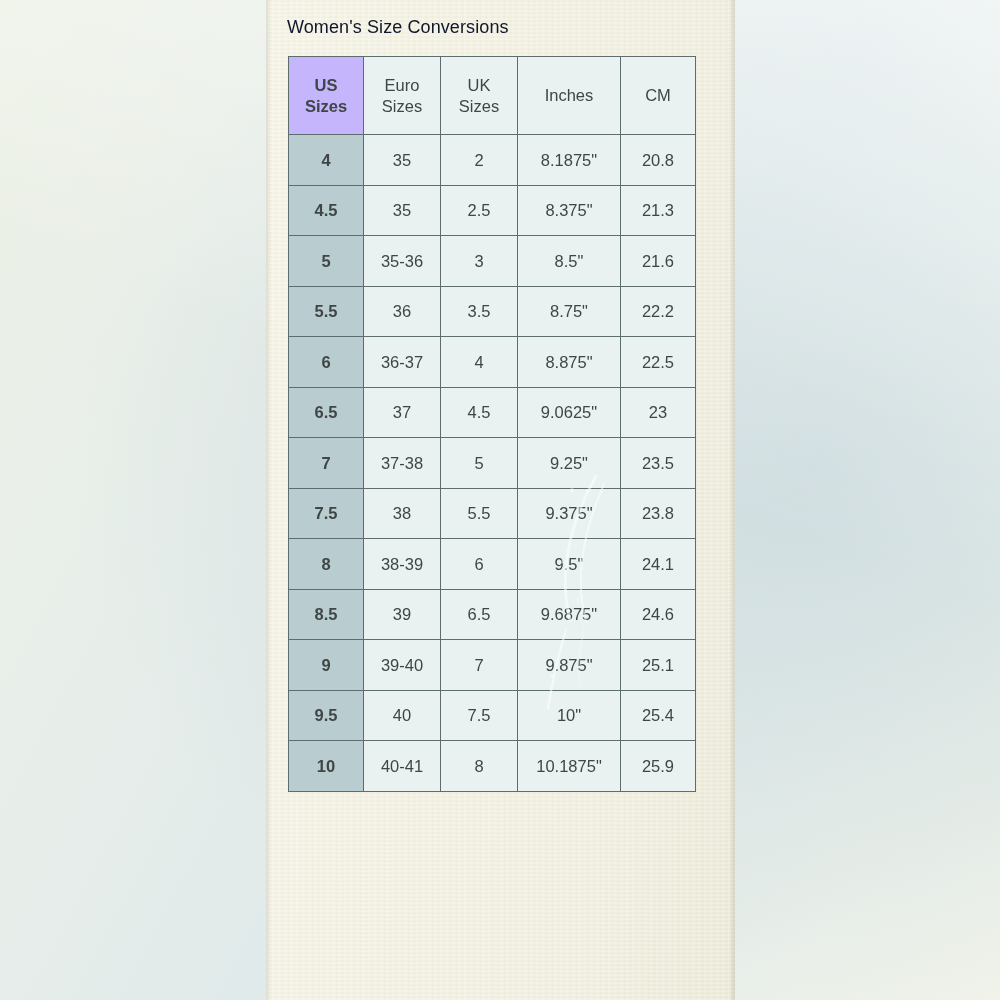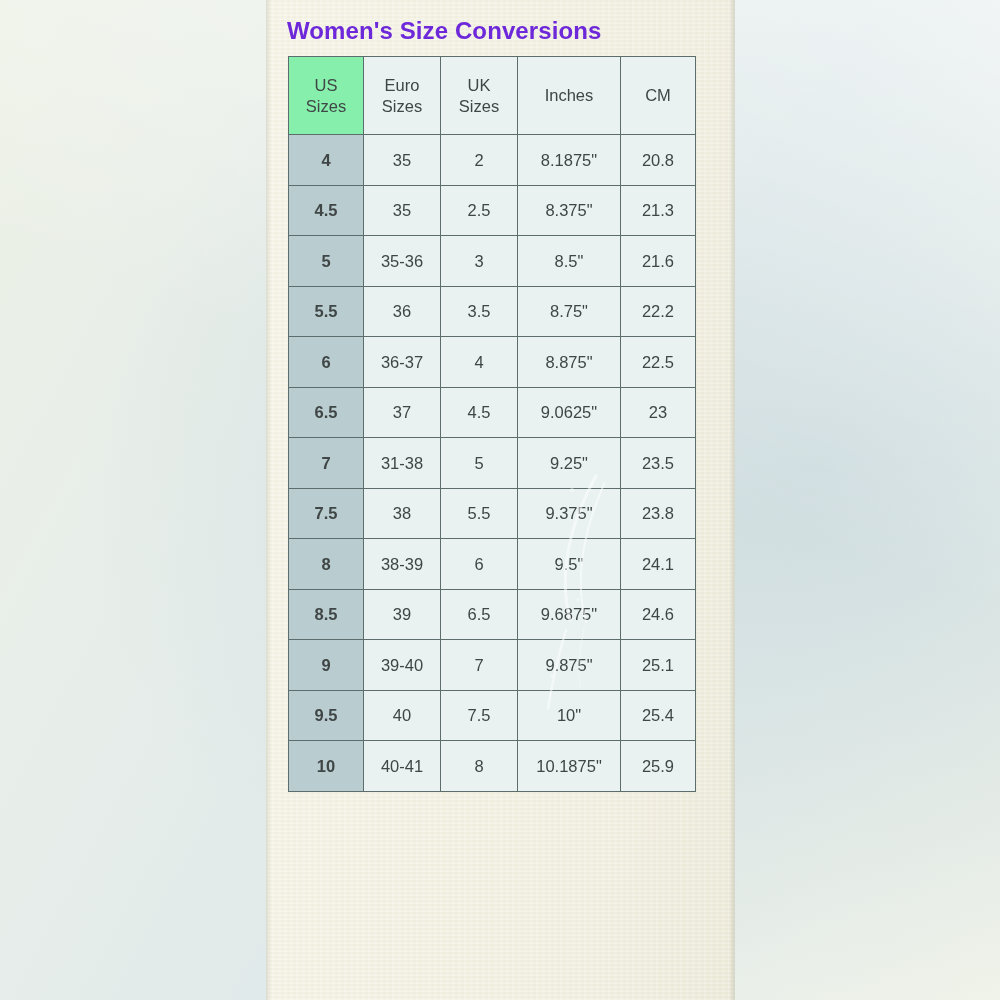--- a/index.html
+++ b/index.html
@@ -64,23 +64,23 @@
     right: 0; top: 0; bottom: 0;
     width: 6px;
     background: linear-gradient(270deg, rgba(196,198,184,0.6), rgba(196,198,184,0));
   }
 
   
   .title {
     position: absolute;
     left: 287px;
     top: 17px;
-    font-size: 24px;
-    font-weight: bold;
-    color: #6d28d9;
+    font-size: 18px;
+    font-weight: normal;
+    color: #0f172a;
     letter-spacing: 0.1px;
     white-space: nowrap;
   }
 
   
   .table-wrap {
     position: absolute;
     left: 288px;
     top: 56px;
     width: 407px;
@@ -112,22 +112,22 @@
   col.c-uk    { width: 77px; }
   col.c-in    { width: 103px; }
   col.c-cm    { width: 75px; }
 
   
   table.size-table .us-cell {
     background: #b9ccd0;
     font-weight: bold;
   }
   table.size-table thead th.us-cell {
-    background: #86efac;
-    font-weight: normal;
+    background: #c4b5fd;
+    font-weight: bold;
   }
   .hdr-two-line span { display: block; }
 
   
   .watermark {
     position: absolute;
     left: 500px;
     top: 470px;
     width: 190px;
     height: 250px;
@@ -217,21 +217,21 @@
           </tr>
           <tr>
             <td class="us-cell">6.5</td>
             <td>37</td>
             <td>4.5</td>
             <td>9.0625"</td>
             <td>23</td>
           </tr>
           <tr>
             <td class="us-cell">7</td>
-            <td>31-38</td>
+            <td>37-38</td>
             <td>5</td>
             <td>9.25"</td>
             <td>23.5</td>
           </tr>
           <tr>
             <td class="us-cell">7.5</td>
             <td>38</td>
             <td>5.5</td>
             <td>9.375"</td>
             <td>23.8</td>

